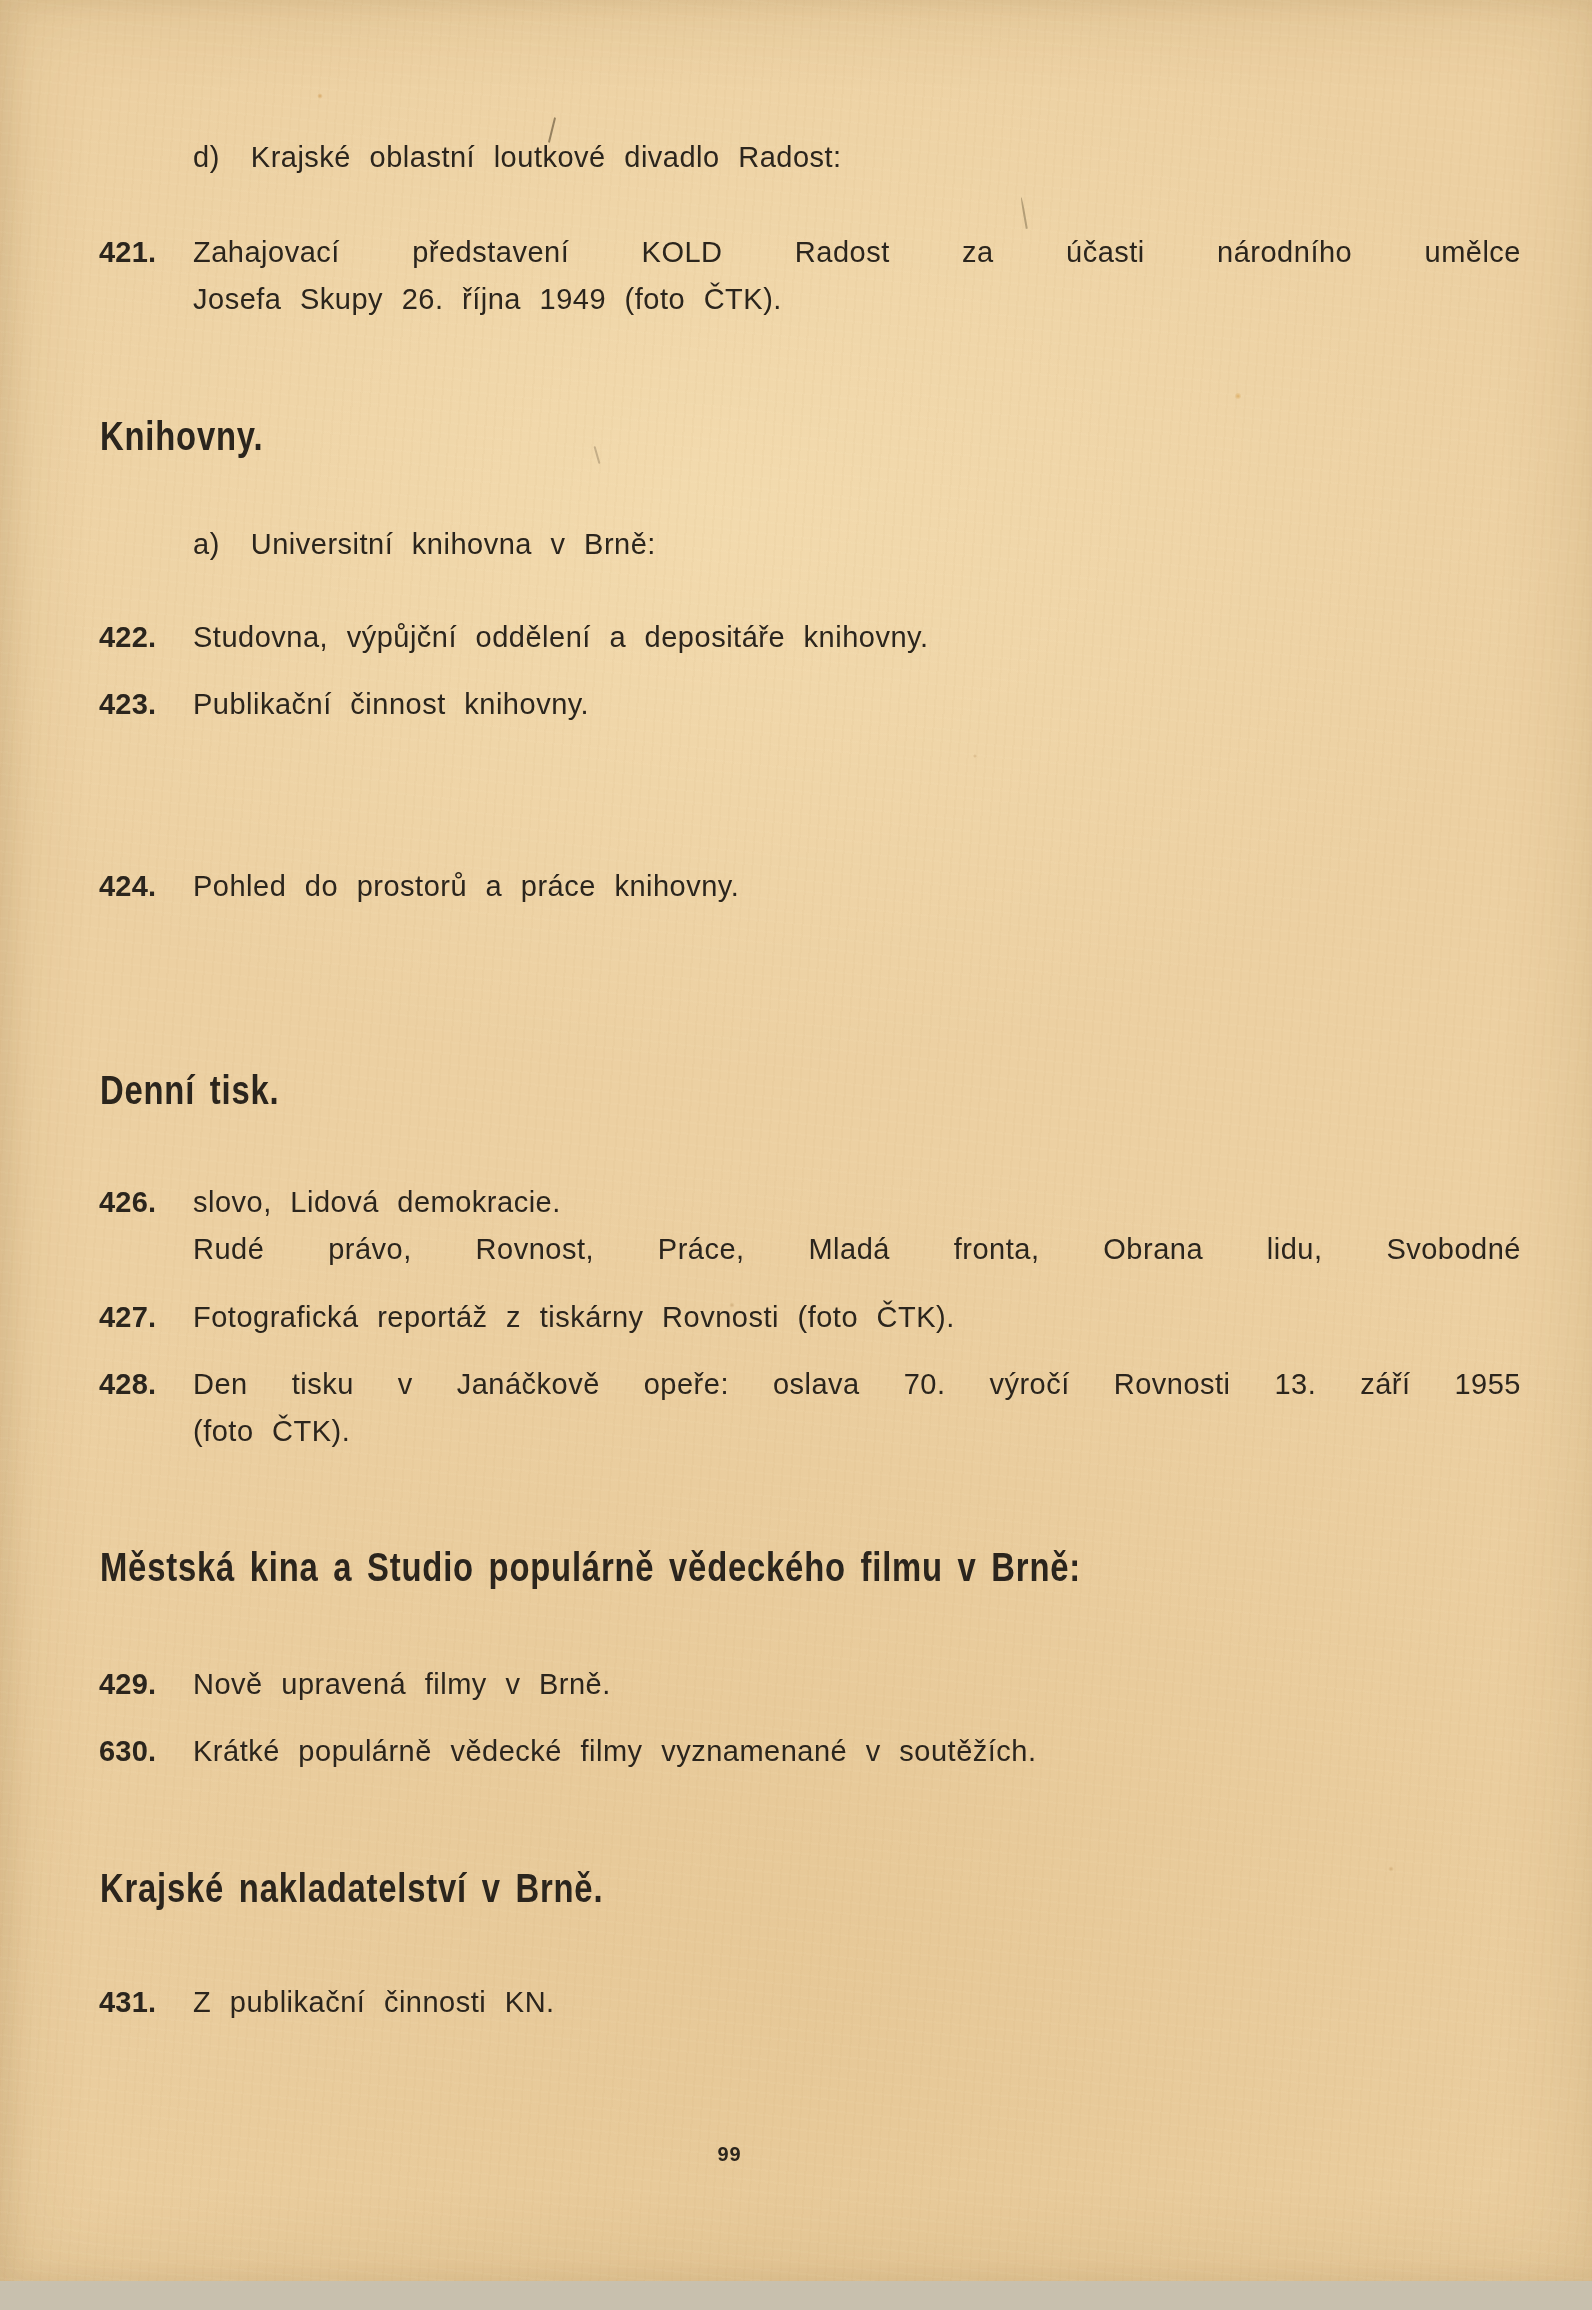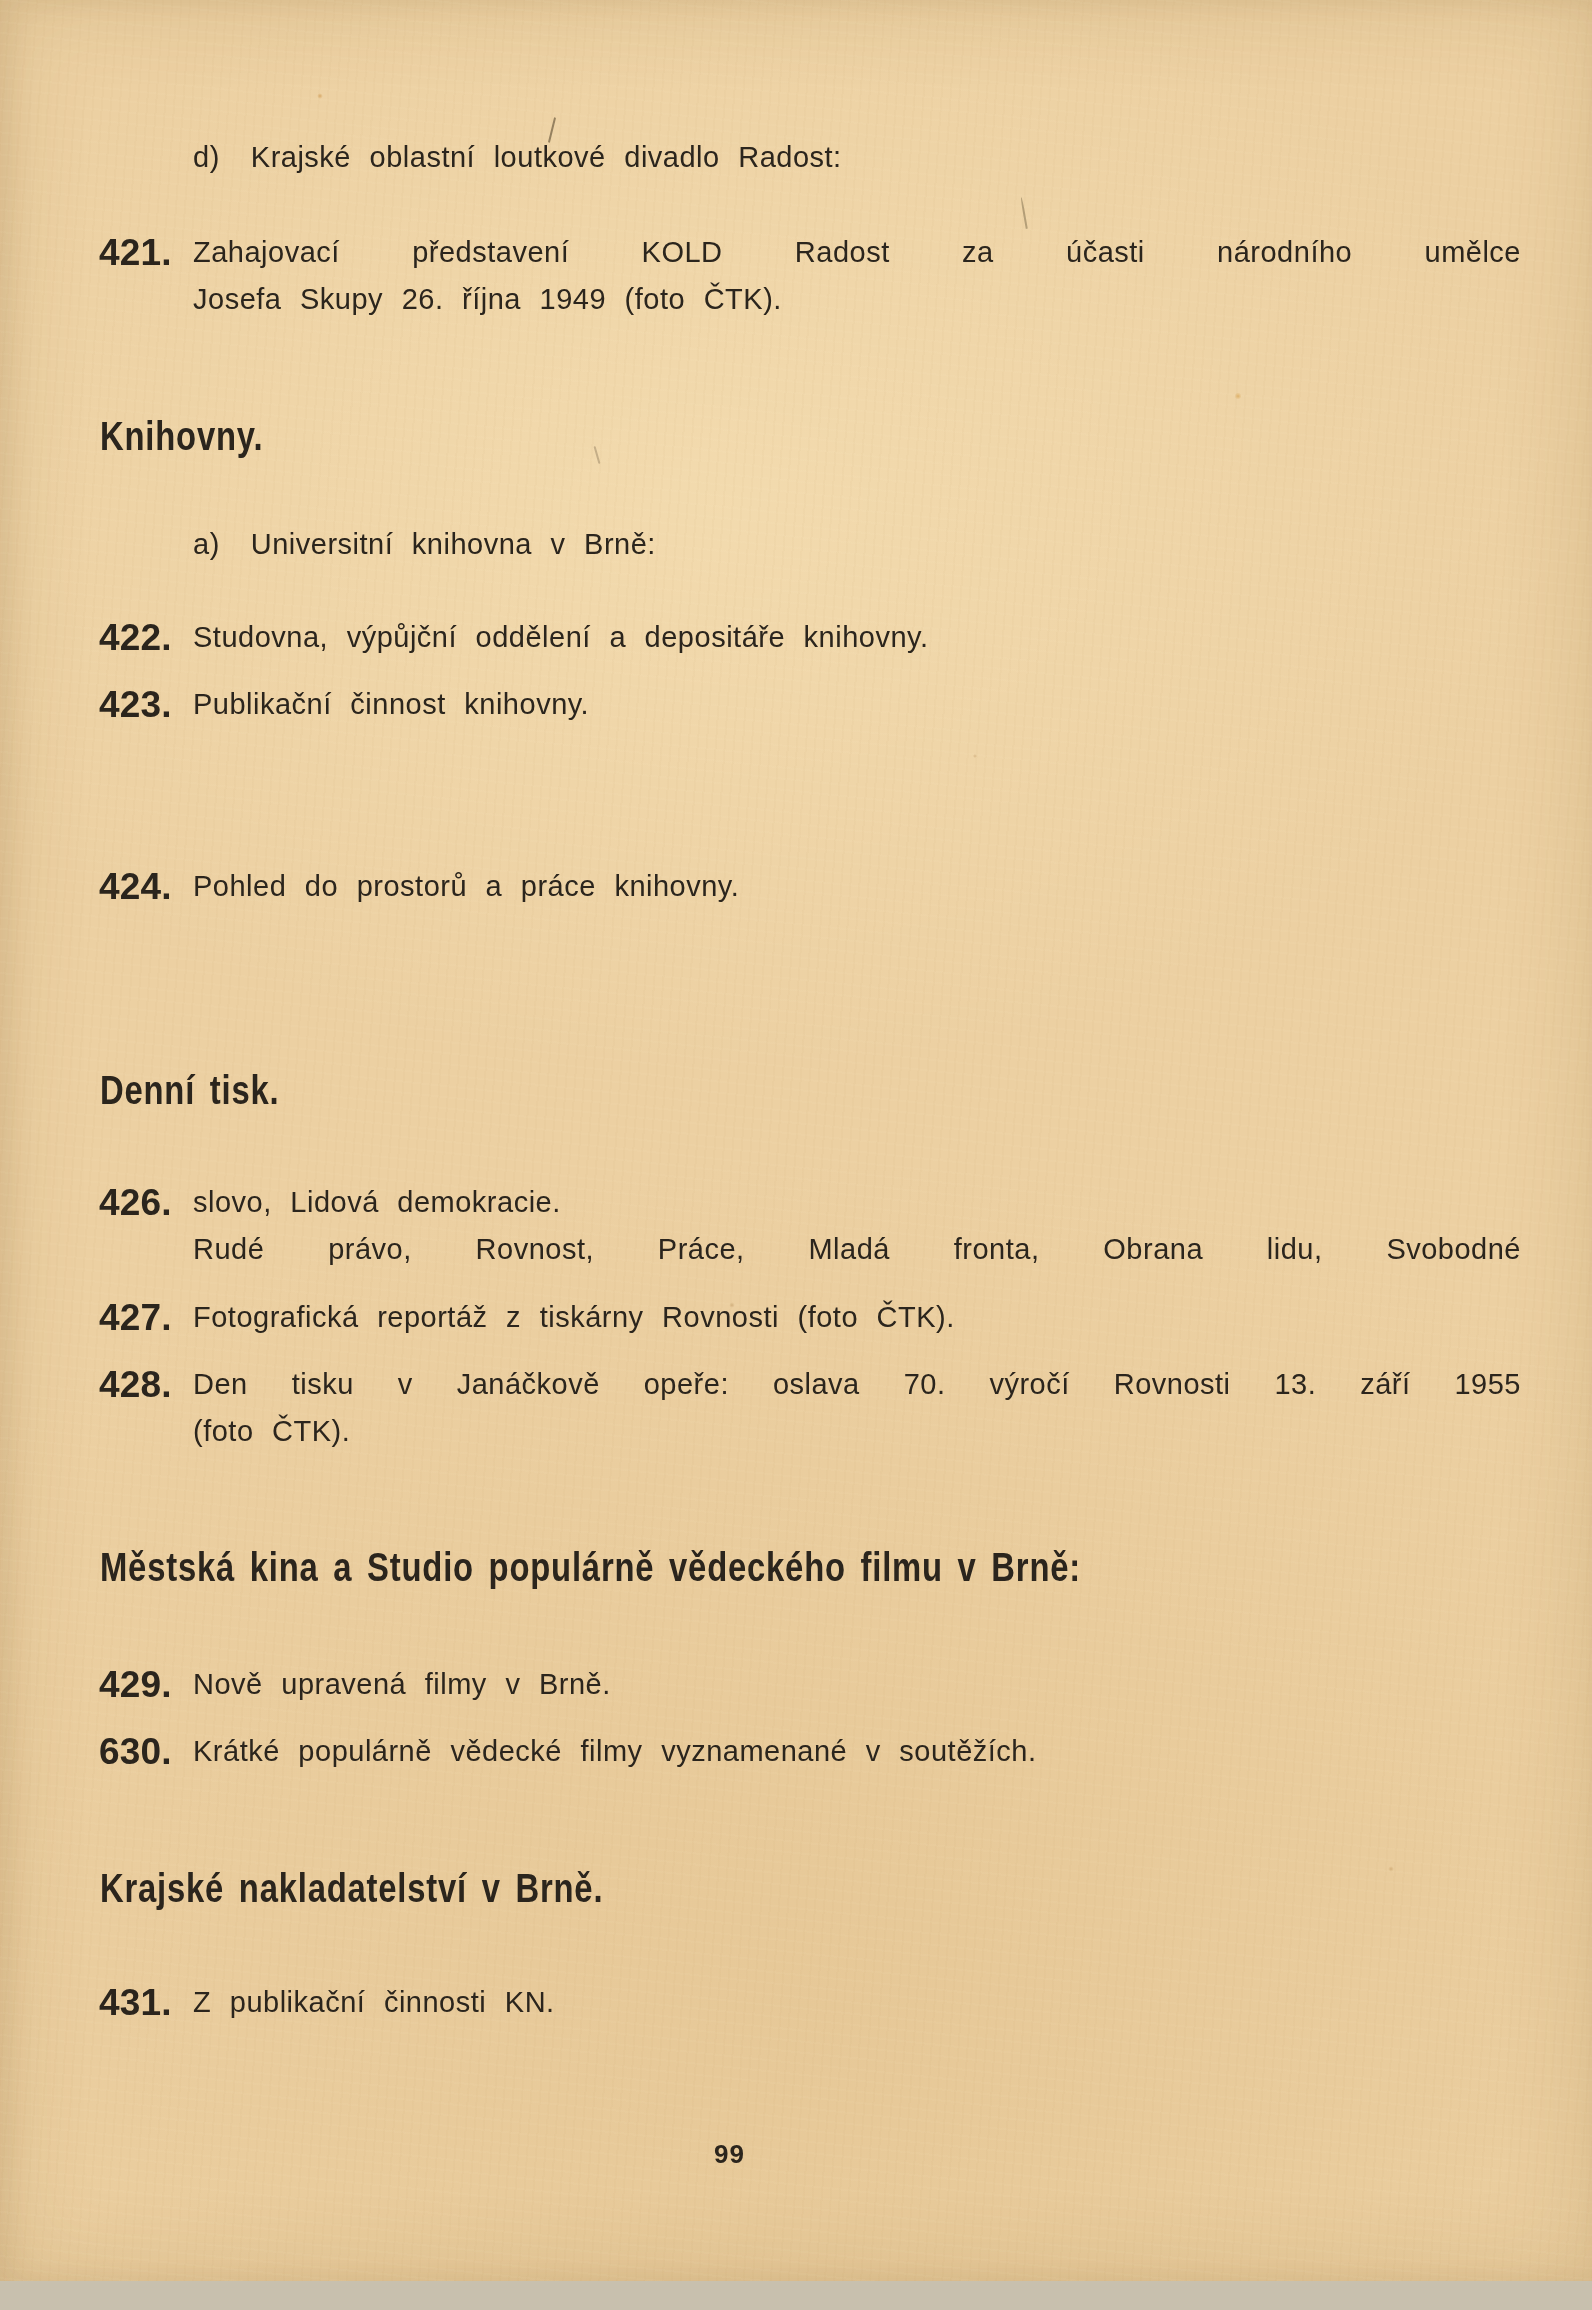--- a/index.html
+++ b/index.html
@@ -46,21 +46,21 @@
     white-space: normal;
     text-align: justify;
     text-align-last: justify;
   }
 
   .item { position: absolute; left: 99px; display: flex; }
   .item .num {
     flex: 0 0 94px;
     width: 94px;
     font-weight: bold;
-    font-size: 37px;
+    font-size: 29px;
     line-height: 47px;
     letter-spacing: 0.2px;
   }
   .item .body { width: 1328px; }
 
   .sub { position: absolute; left: 193px; }
   .sub .lbl { display: inline-block; margin-right: 31px; }
 
   .heading {
     position: absolute;
@@ -78,21 +78,21 @@
     white-space: nowrap;
   }
 
   .pagenum {
     position: absolute;
     top: 2131px;
     left: 687px;
     width: 85px;
     text-align: center;
     font-weight: bold;
-    font-size: 26px;
+    font-size: 20px;
     line-height: 47px;
     letter-spacing: 1px;
   }
 
   .mark {
     position: absolute;
     background: rgba(62,48,26,0.5);
     border-radius: 2px;
     pointer-events: none;
   }

